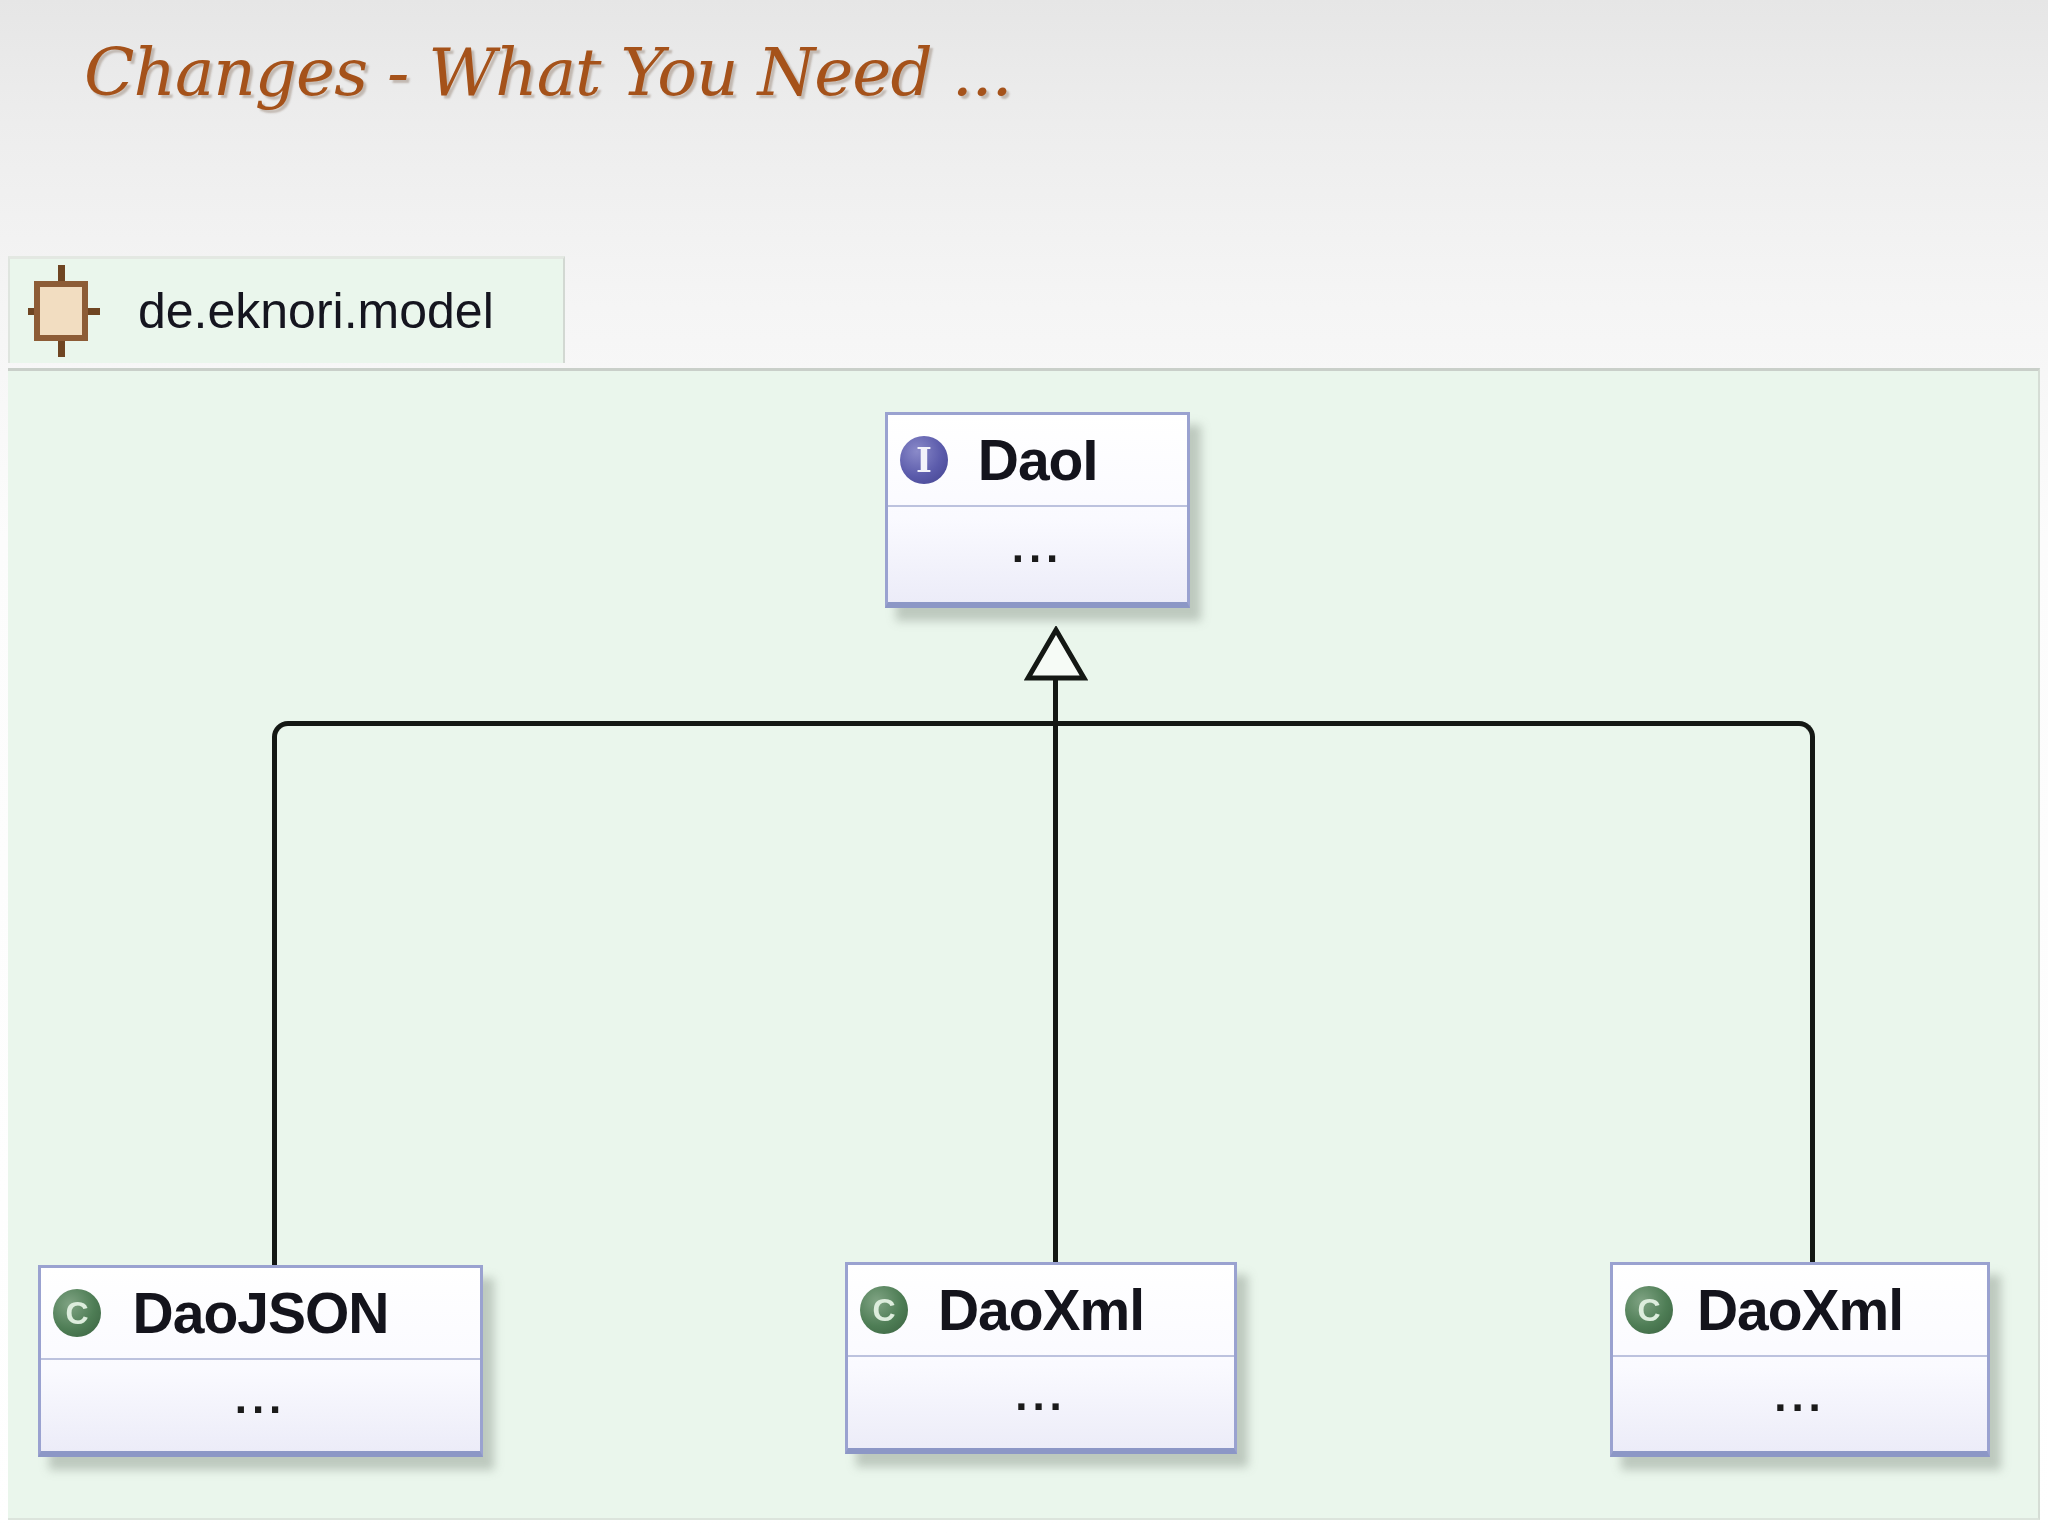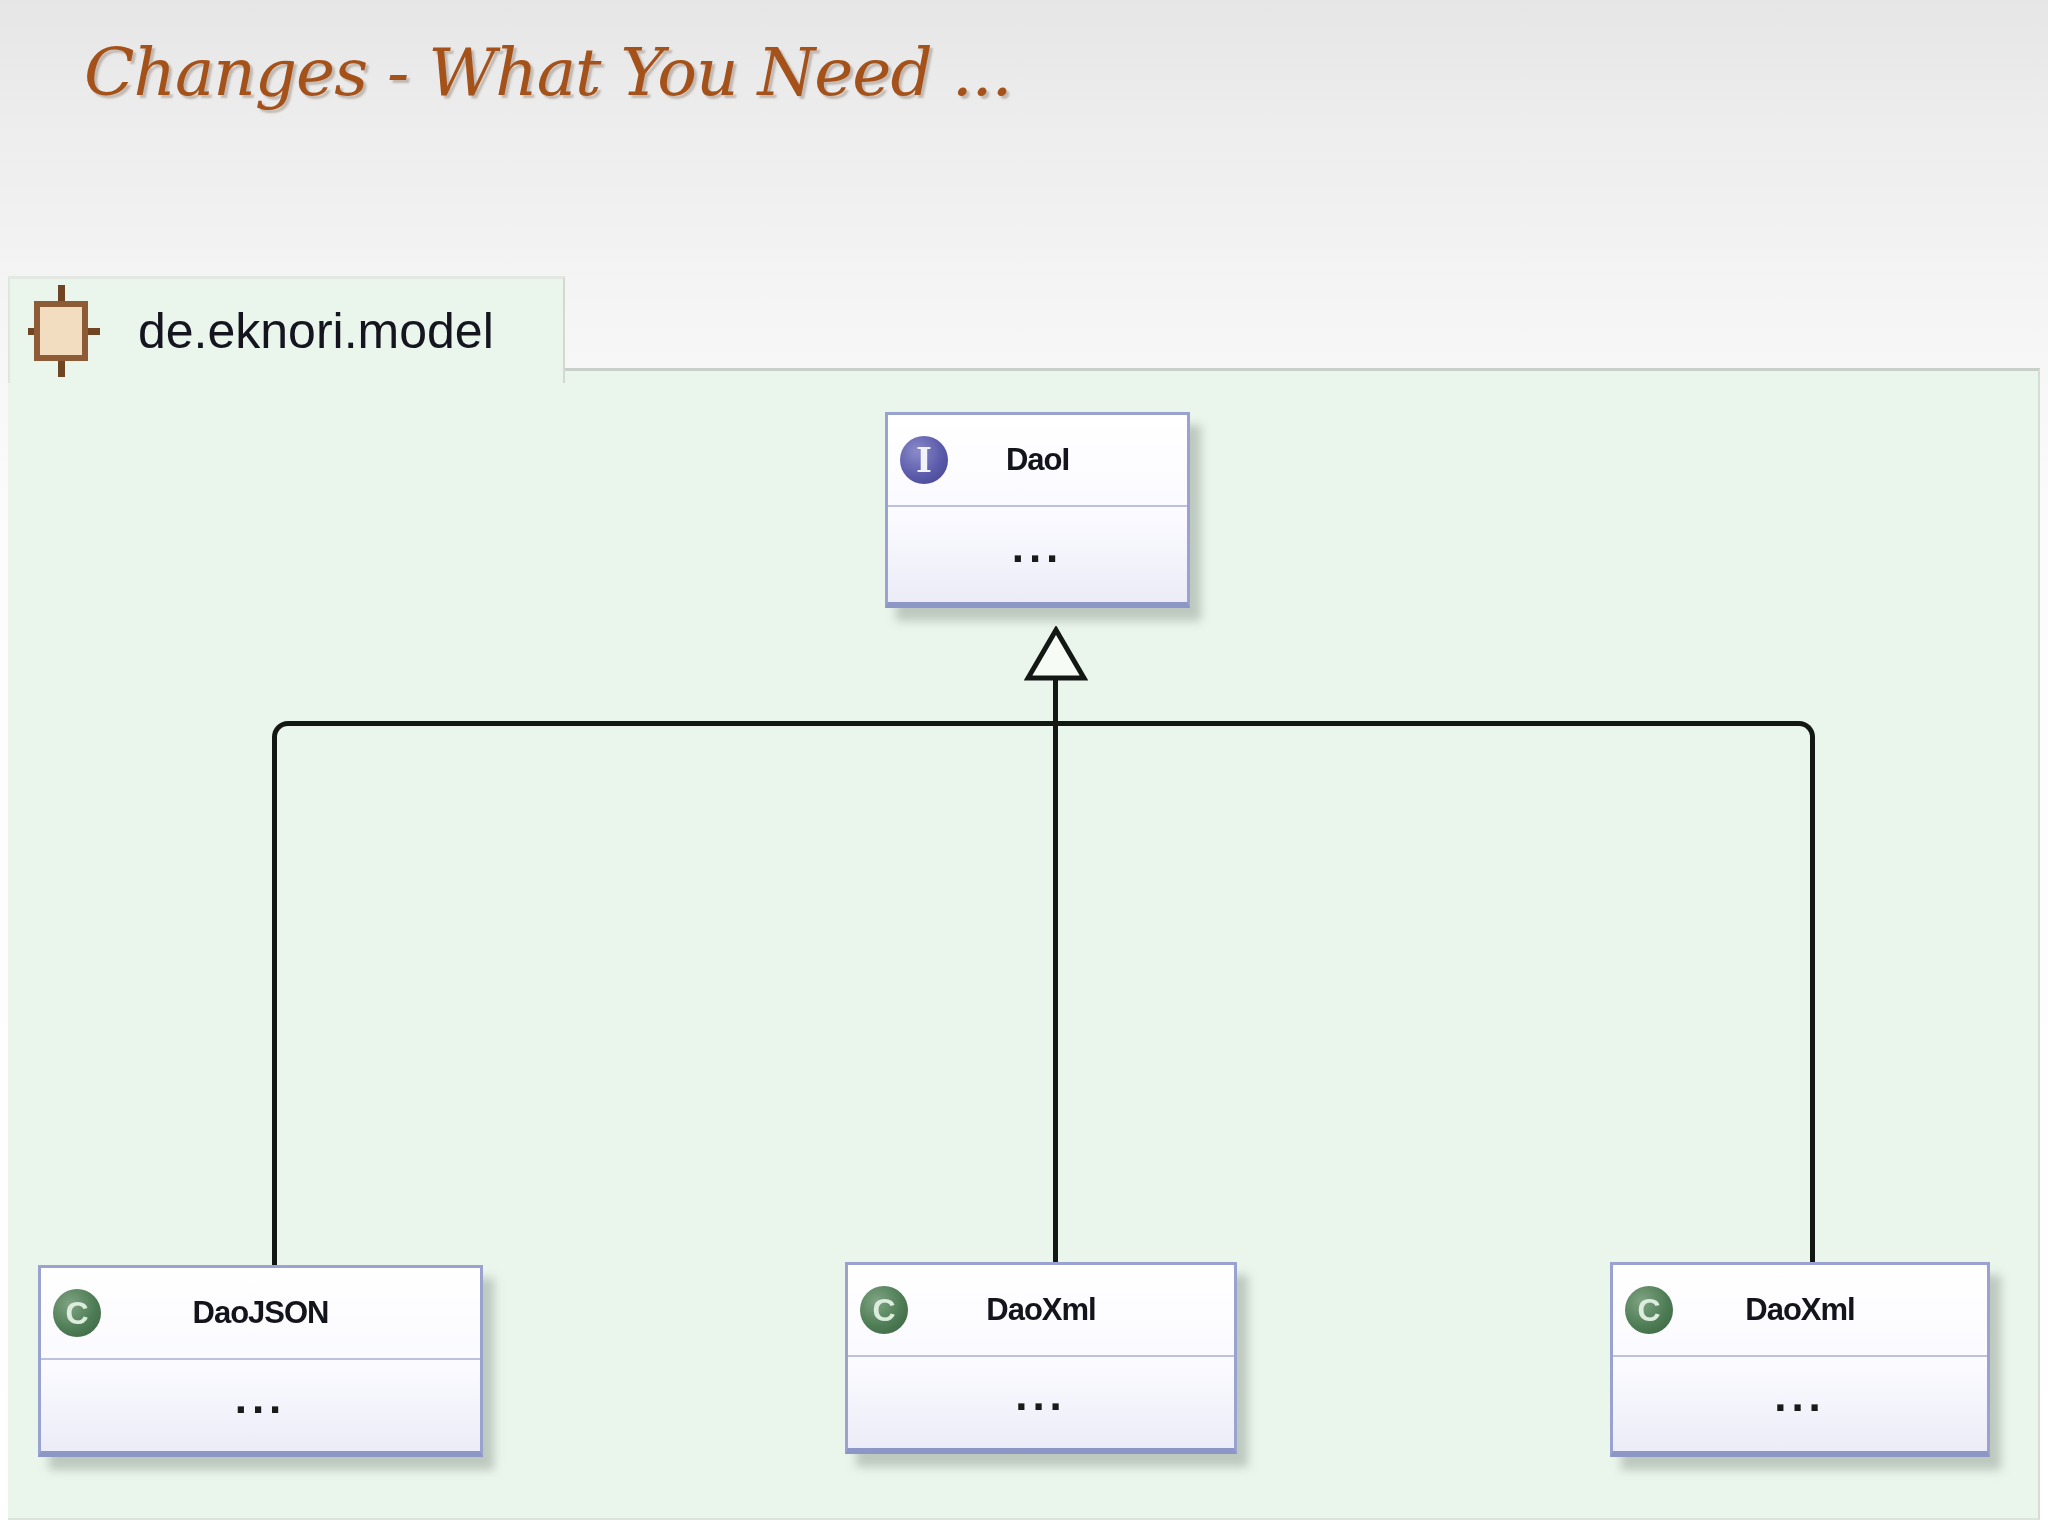--- a/index.html
+++ b/index.html
@@ -16,21 +16,21 @@
     font-family:"DejaVu Serif","Liberation Serif",serif;
     font-style:italic; font-weight:normal;
     font-size:66px; letter-spacing:-1px;
     color:#a5521a;
     text-shadow:3px 3px 2px rgba(70,35,8,0.25);
     white-space:nowrap;
   }
 
   
   .pkg-tab {
-    position:absolute; left:8px; top:276px; width:557px; height:107px;
+    position:absolute; left:8px; top:256px; width:557px; height:107px;
     background:#eaf6ec;
     border-top:3px solid #e3e8e2; border-left:2px solid #dfe5df; border-right:2px solid #d2d8d2;
     display:flex; align-items:center; gap:38px; padding-left:18px;
     z-index:3;
   }
   .tab-label {
     font-size:50px; color:#15151f; letter-spacing:0px;
     font-family:"Liberation Sans",sans-serif;
   }
   .pkg-icon { position:relative; width:72px; height:92px; flex:none; }
@@ -54,21 +54,21 @@
     background:linear-gradient(180deg,#ffffff 0%, #fafaff 55%, #ececf8 100%);
     border:3px solid #9aa2d0; border-bottom:6px solid #8c97c6;
     box-shadow:11px 13px 9px rgba(105,118,105,0.35);
   }
   .uml-header {
     position:relative; height:92px;
     display:flex; align-items:center; justify-content:center;
     border-bottom:2px solid #bcc2de;
   }
   .uml-label {
-    font-weight:bold; font-size:31px; color:#14141c; letter-spacing:-1px;
+    font-weight:bold; font-size:57px; color:#14141c; letter-spacing:-1px;
   }
   .uml-body {
     height:calc(100% - 94px);
     display:flex; align-items:center; justify-content:center;
   }
   .uml-members {
     font-weight:bold; font-size:44px; color:#1a1a1a; letter-spacing:5px;
     line-height:0; padding-bottom:14px;
   }
   .node-icon {

